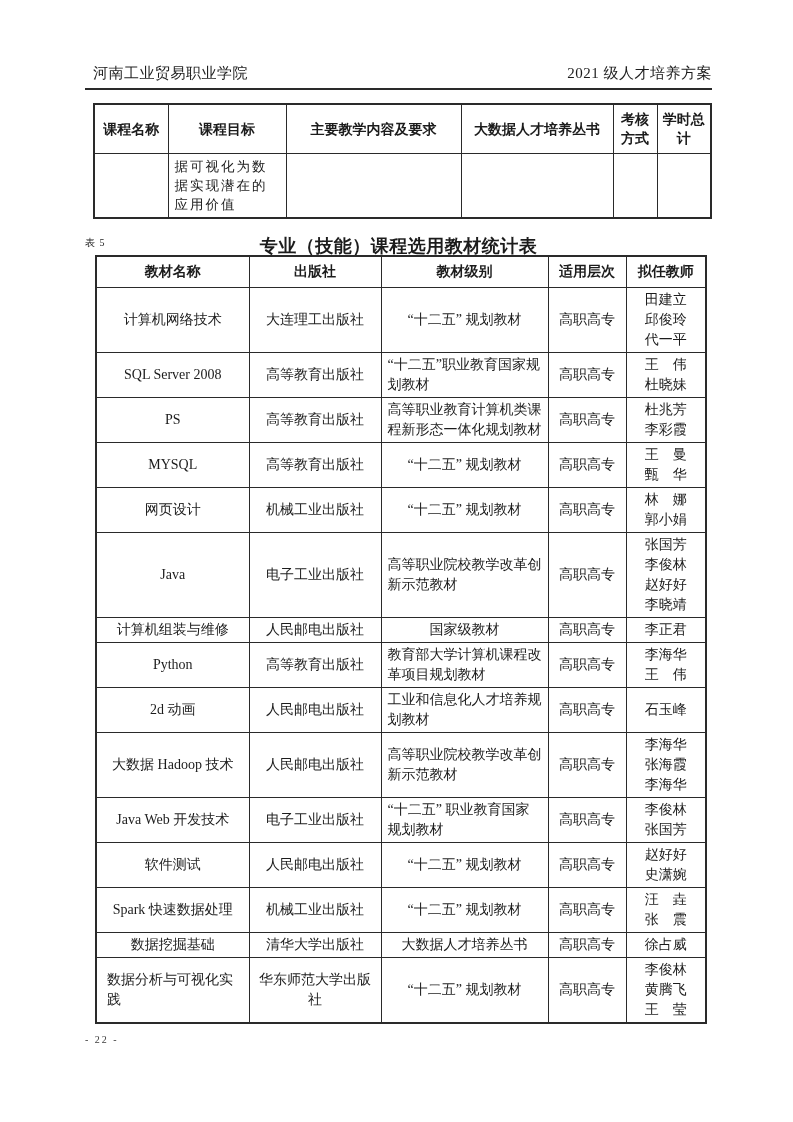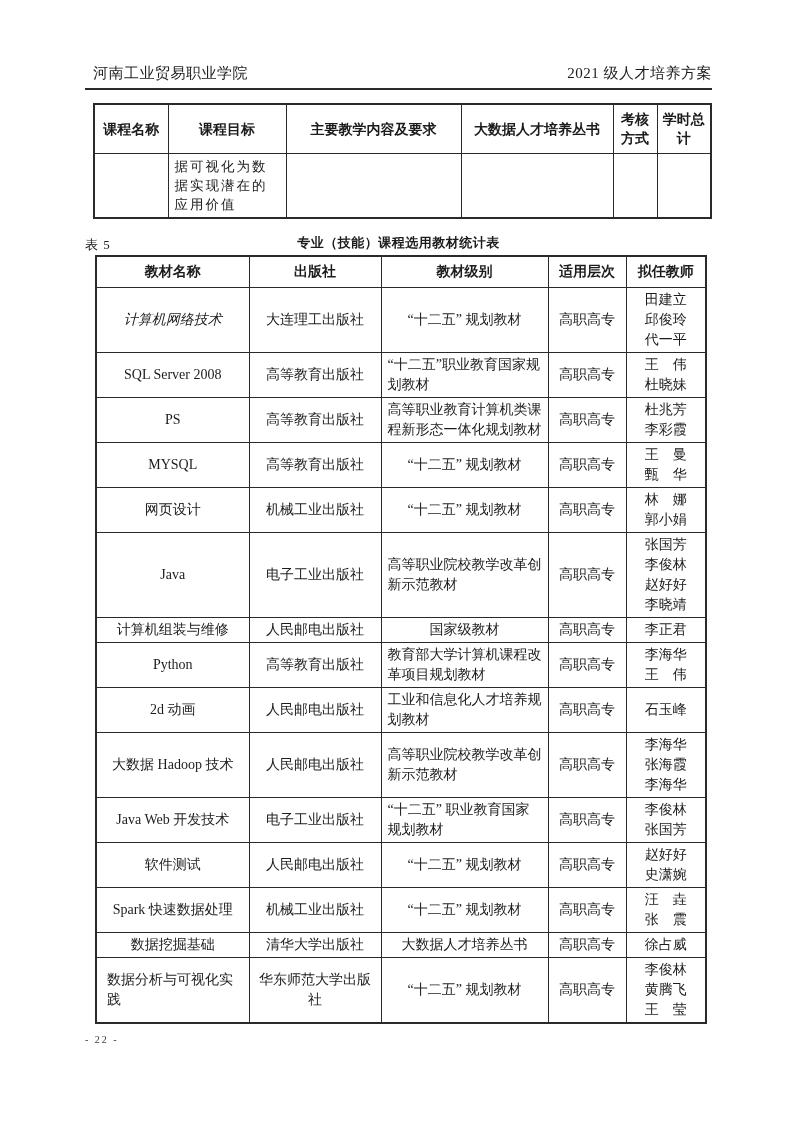--- a/index.html
+++ b/index.html
@@ -33,24 +33,24 @@
   .course-table td { height:56px; }
   .course-table td.goal-cell {
     vertical-align:top; text-align:left; padding:3px 6px;
     letter-spacing:2px; line-height:19px; font-size:13.5px;
   }
   
   .caption {
     position:absolute; top:234px; left:85px; width:627px; height:20px;
   }
   .caption .tbl-label {
-    position:absolute; left:0; top:2px; font-size:13px; letter-spacing:1px;
+    position:absolute; left:0; top:2px; font-size:10px; letter-spacing:1px;
   }
   .caption .tbl-title {
-    text-align:center; font-weight:bold; font-size:13px; letter-spacing:0.5px;
+    text-align:center; font-weight:bold; font-size:18px; letter-spacing:0.5px;
   }
   
   .textbook-table {
     position:absolute; top:255px; left:95px; width:610px;
     font-size:14px; border:2px solid #2a2a2a;
   }
   .textbook-table th, .textbook-table td {
     border:1px solid #2a2a2a; text-align:center; vertical-align:middle;
     line-height:20px; padding:2px 6px; overflow:hidden;
   }
@@ -121,21 +121,21 @@
       <tr>
         <th>教材名称</th>
         <th>出版社</th>
         <th>教材级别</th>
         <th>适用层次</th>
         <th>拟任教师</th>
       </tr>
     </thead>
     <tbody>
         <tr>
-          <td class="c-name"><span style="display: inline-block; font-style: italic;">计算机网络技术</span></td>
+          <td class="c-name"><span style="display: inline-block;">计算机网络技术</span></td>
           <td class="c-pub"><span style="display: inline-block;">大连理工出版社</span></td>
           <td class="c-level"><span style="display: inline-block;">“十二五” 规划教材</span></td>
           <td class="c-layer"><span style="display: inline-block;">高职高专</span></td>
           <td class="c-teachers">
             <div>田建立</div>
             <div>邱俊玲</div>
             <div>代一平</div>
           </td>
         </tr>
         <tr>

